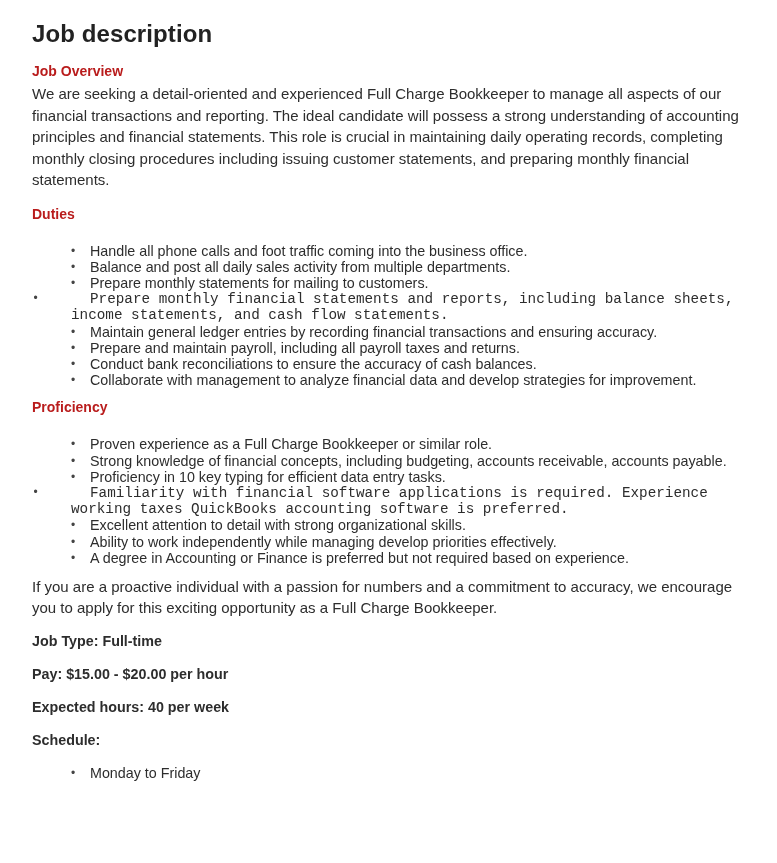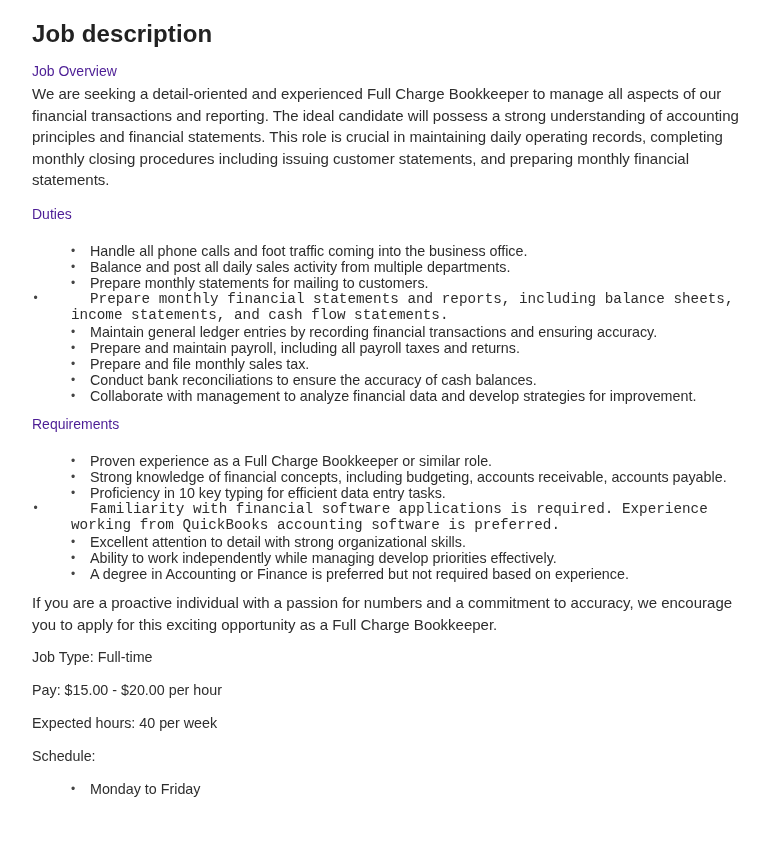--- a/index.html
+++ b/index.html
@@ -6,33 +6,33 @@
   body {
     width: 777px; height: 863px; overflow: hidden;
     font-family: "Liberation Sans", sans-serif;
     color: #2d2d2d;
   }
   .page { position: relative; padding: 20px 0 0 32px; width: 720px; }
   h1.title {
     font-size: 24px; font-weight: bold; margin: 0 0 14px 0;
     letter-spacing: 0.1px; color: #222;
   }
-  .h-sub { font-size: 14px; font-weight: normal; margin: 0; color: #4c1d95; line-height: 18px; }
+  .h-sub { font-size: 14px; font-weight: bold; margin: 0; color: #b91c1c; line-height: 18px; }
   .para { font-size: 15px; line-height: 21.5px; margin: 0; }
   ul.bul {
     list-style: none; padding: 0; margin: 0 0 0 39px;
     font-size: 14.3px; line-height: 16.2px;
   }
   ul.bul li { position: relative; padding-left: 19px; }
   ul.bul li::before {
     content: "\2022"; position: absolute; left: 0; top: 0; font-size: 12px; color: #444;
   }
   ul.bul li.wrap { padding-left: 0; text-indent: 19px; font-family: Liberation Mono, monospace; }
   ul.bul li.wrap::before { left: 0; text-indent: 0; }
-  .kv { font-size: 14.3px; margin: 0; line-height: 20px; }
+  .kv { font-size: 14.3px; margin: 0; line-height: 20px; font-weight: bold; }
 </style>
 </head>
 <body>
 
 <div class="page">
   <h1 class="title">Job description</h1>
 
   <div>
     <p class="h-sub">Job Overview</p>
     <p class="para" style="margin-top:3px">We are seeking a detail-oriented and experienced Full Charge Bookkeeper to manage all aspects of our financial transactions and reporting. The ideal candidate will possess a strong understanding of accounting principles and financial statements. This role is crucial in maintaining daily operating records, completing monthly closing procedures including issuing customer statements, and preparing monthly financial statements.</p>
@@ -43,36 +43,35 @@
   <div>
     <p class="h-sub">Duties</p>
     <div style="height:20px"></div>
     <ul class="bul">
       <li>Handle all phone calls and foot traffic coming into the business office.</li>
       <li>Balance and post all daily sales activity from multiple departments.</li>
       <li>Prepare monthly statements for mailing to customers.</li>
       <li class="wrap" style="margin-left:-39px;padding-left:39px;text-indent:19px">Prepare monthly financial statements and reports, including balance sheets, income statements, and cash flow statements.</li>
       <li>Maintain general ledger entries by recording financial transactions and ensuring accuracy.</li>
       <li>Prepare and maintain payroll, including all payroll taxes and returns.</li>
-      <li>Prepare and file monthly sales tax.</li>
       <li>Conduct bank reconciliations to ensure the accuracy of cash balances.</li>
       <li>Collaborate with management to analyze financial data and develop strategies for improvement.</li>
     </ul>
   </div>
 
   <div style="height:10px"></div>
 
   <div>
-    <p class="h-sub">Requirements</p>
+    <p class="h-sub">Proficiency</p>
     <div style="height:20px"></div>
     <ul class="bul">
       <li>Proven experience as a Full Charge Bookkeeper or similar role.</li>
       <li>Strong knowledge of financial concepts, including budgeting, accounts receivable, accounts payable.</li>
       <li>Proficiency in 10 key typing for efficient data entry tasks.</li>
-      <li class="wrap" style="margin-left:-39px;padding-left:39px;text-indent:19px">Familiarity with financial software applications is required. Experience working from QuickBooks accounting software is preferred.</li>
+      <li class="wrap" style="margin-left:-39px;padding-left:39px;text-indent:19px">Familiarity with financial software applications is required. Experience working taxes QuickBooks accounting software is preferred.</li>
       <li>Excellent attention to detail with strong organizational skills.</li>
       <li>Ability to work independently while managing develop priorities effectively.</li>
       <li>A degree in Accounting or Finance is preferred but not required based on experience.</li>
     </ul>
   </div>
 
   <div style="height:10px"></div>
 
   <p class="para">If you are a proactive individual with a passion for numbers and a commitment to accuracy, we encourage you to apply for this exciting opportunity as a Full Charge Bookkeeper.</p>
 

